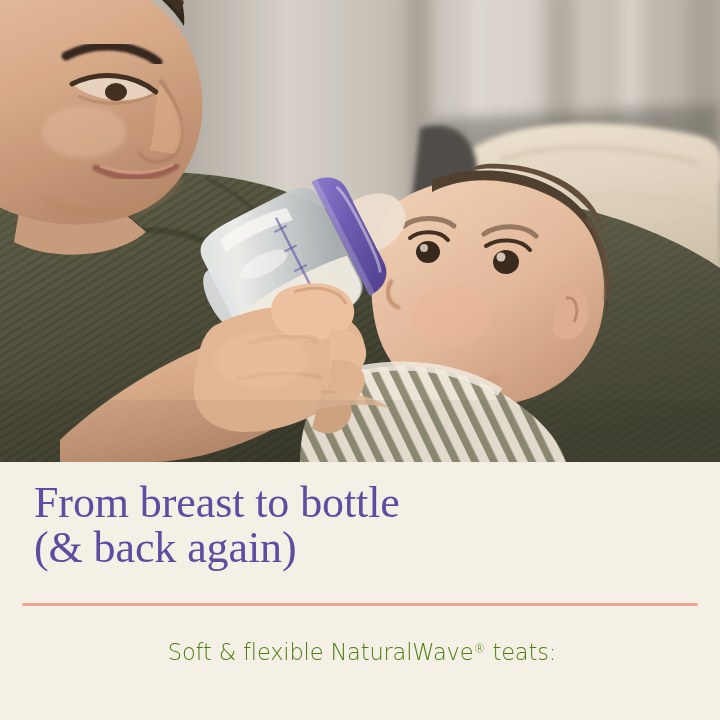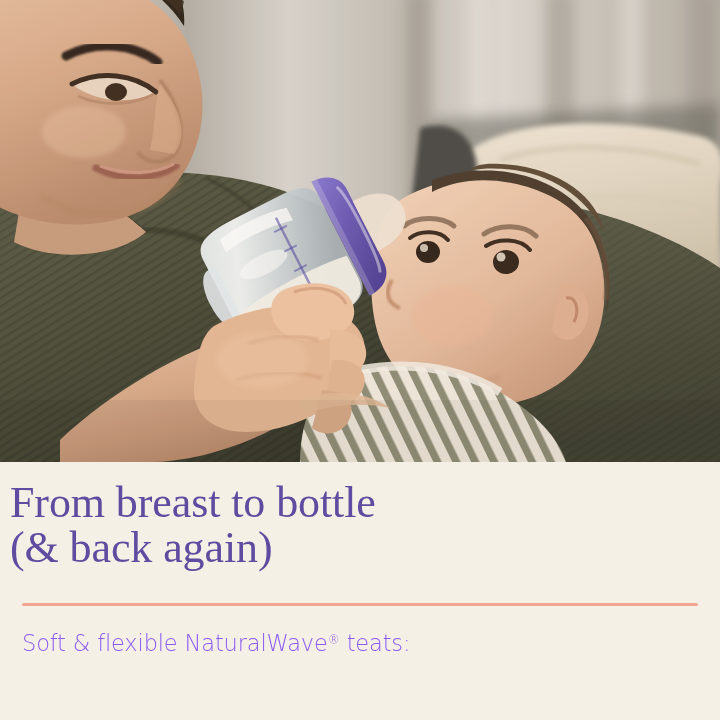--- a/index.html
+++ b/index.html
@@ -37,21 +37,21 @@
     position: absolute;
     left: 0;
     top: 462px;
     width: 720px;
     height: 258px;
     background: #f4f0e6;
   }
 
   .headline {
     position: absolute;
-    left: 10px;
+    left: 34px;
     top: 18px;
     width: 660px;
     color: #5f4b9f;
     font-family: "Liberation Serif", "DejaVu Serif", serif;
     font-size: 44px;
     line-height: 45px;
     font-weight: 400;
     letter-spacing: -0.1px;
     white-space: pre-line;
   }
@@ -62,28 +62,29 @@
     top: 141px;
     width: 676px;
     height: 3px;
     background: #f0a590;
     border-radius: 2px;
   }
 
   .subhead {
     position: absolute;
     left: 22px;
-    top: 163px;
+    top: 172px;
     width: 680px;
-    color: #8b5cf6;
+    color: #4d7c0f;
     font-family: "DejaVu Sans", "Liberation Sans", sans-serif;
     font-size: 22.5px;
     line-height: 31px;
     font-weight: 300;
     letter-spacing: -0.15px;
+    text-align: center;
   }
 
   .subhead .reg {
     font-size: 12px;
     vertical-align: 7px;
     letter-spacing: 0;
   }
 </style>
 </head>
 <body>

